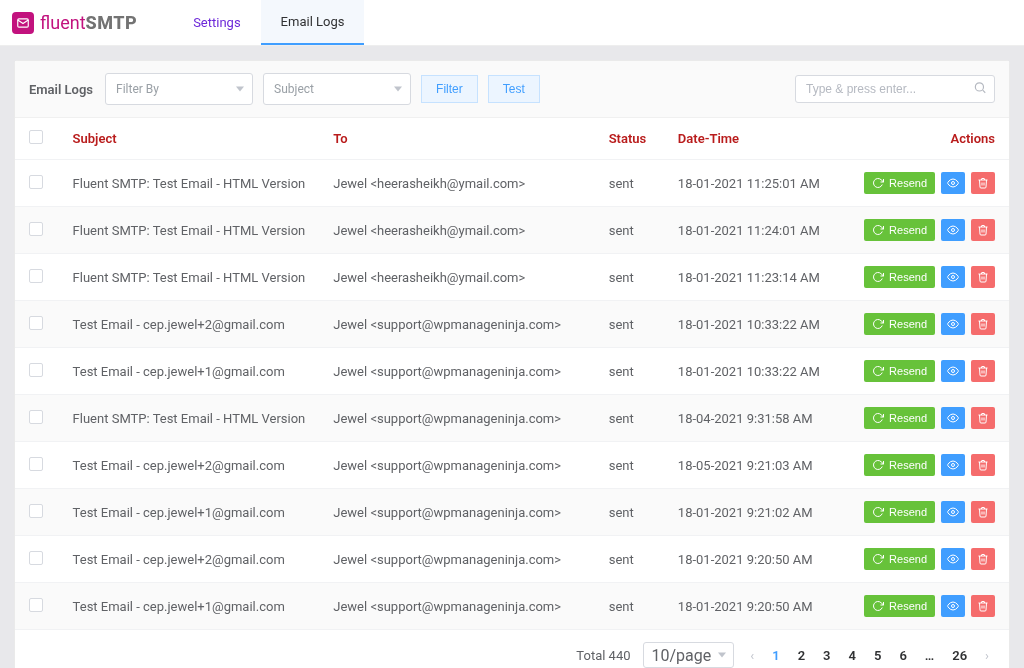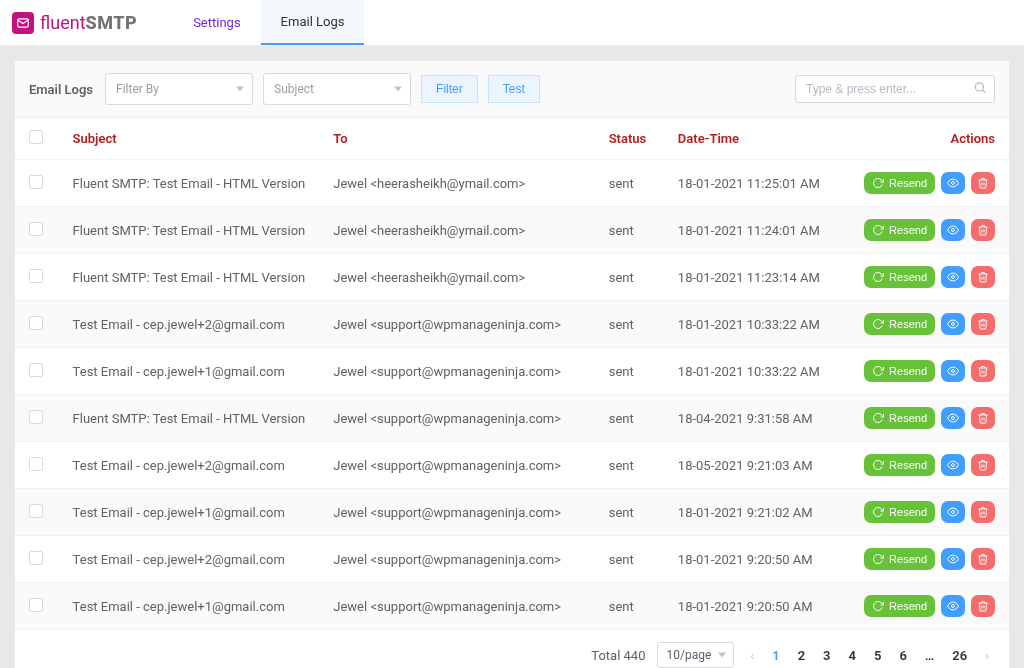--- a/index.html
+++ b/index.html
@@ -87,34 +87,34 @@
     width:14px; height:14px; border:1px solid #d7dae0; border-radius:2px; display:inline-block; background:#fff;
   }
   col.c-chk { width:44px; }
   col.c-subj{ width:260px; }
   col.c-to  { width:280px; }
   col.c-st  { width:70px; }
   col.c-dt  { width:190px; }
   col.c-act { }
   .actions-cell { display:flex; justify-content:flex-end; gap:6px; }
   .mini {
-    height:22px; border:none; border-radius:7px; color:#fff; font-size:11px;
+    height:22px; border:none; border-radius:2px; color:#fff; font-size:11px;
     display:inline-flex; align-items:center; justify-content:center; padding:0 8px; cursor:pointer;
   }
   .mini.resend { background:#67c23a; gap:5px; }
   .mini.view   { background:#409EFF; width:24px; padding:0; }
   .mini.del    { background:#f56c6c; width:24px; padding:0; }
   .mini svg { width:12px; height:12px; }
   
   .pager {
     display:flex; align-items:center; justify-content:flex-end; gap:12px;
     padding: 12px 16px 16px;
     color:#606266; font-size:13px;
   }
-  .pager .sizer { height:26px; border:1px solid #d7dae0; border-radius:3px; padding:0 22px 0 8px; position:relative; font-size:12px; display:flex; align-items:center;}
+  .pager .sizer { height:26px; border:1px solid #d7dae0; border-radius:3px; padding:0 22px 0 8px; position:relative; font-size:16px; display:flex; align-items:center;}
   .pager .sizer .chev { position:absolute; right:7px; top:50%; transform:translateY(-50%); width:0;height:0;border-left:4px solid transparent;border-right:4px solid transparent;border-top:5px solid #c0c4cc; }
   .pager .pg { display:flex; align-items:center; gap:10px; }
   .pager .pg span { padding:2px 4px; cursor:pointer; font-weight:600; color:#303133;}
   .pager .pg span.current { color:#409EFF; }
   .pager .pg .arrow { color:#c0c4cc; font-weight:400; }
 </style>
 </head>
 <body>
 
 <div class="app">

